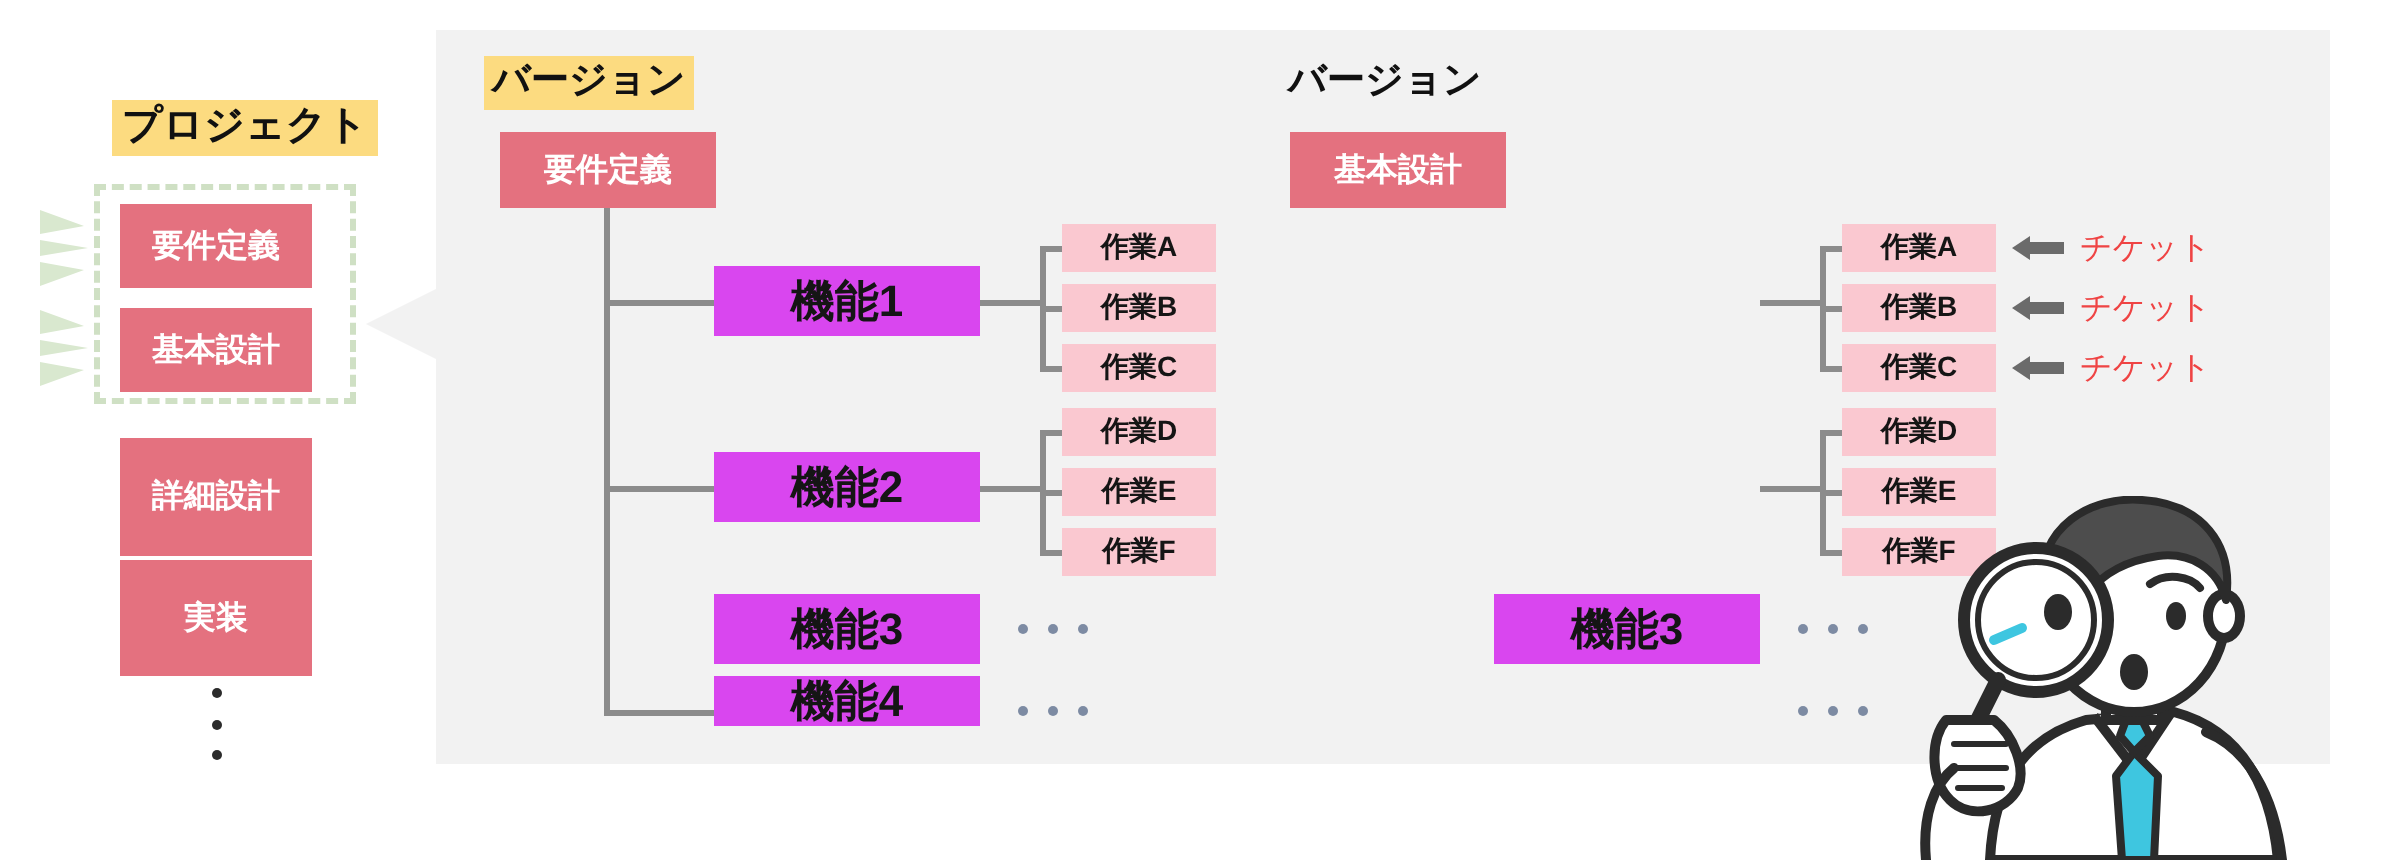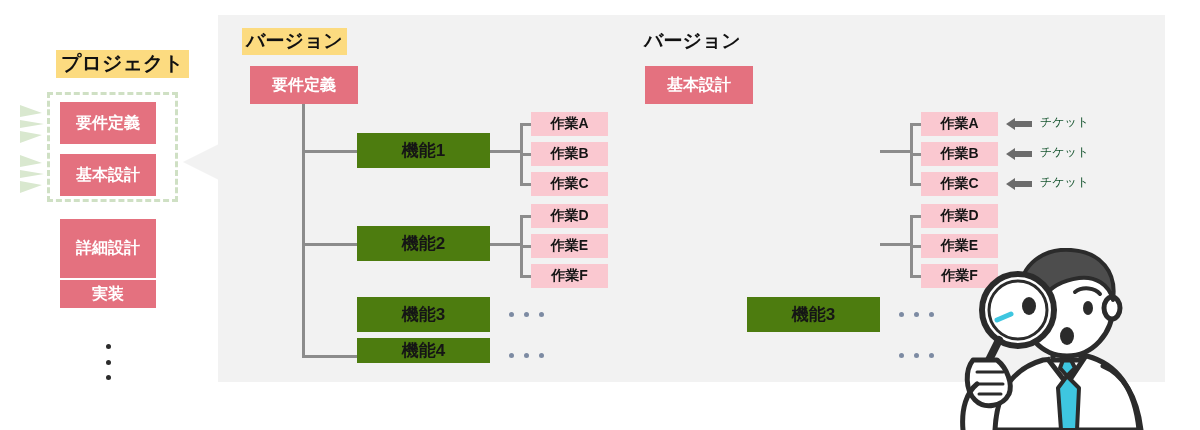--- a/index.html
+++ b/index.html
@@ -67,39 +67,39 @@
     padding:3px 4px 5px 4px;
   }
   .sec-title.hl{background:#fcdb80;}
 
   .root-box{
     position:absolute;background:#e4717f;color:#ffffff;
     font-weight:bold;font-size:16px;
     display:flex;align-items:center;justify-content:center;white-space:nowrap;
   }
   .feat-box{
-    position:absolute;background:#4d7c0f;color:#151515;
-    font-weight:bold;font-size:17px;
+    position:absolute;background:#d946ef;color:#151515;
+    font-weight:bold;font-size:22px;
     display:flex;align-items:center;justify-content:center;white-space:nowrap;
   }
   .task-box{
     position:absolute;background:#fac8d0;color:#151515;
     font-weight:bold;font-size:14px;
     display:flex;align-items:center;justify-content:center;white-space:nowrap;
   }
   .line{position:absolute;background:#8c8c8c;}
   .hline{height:3px;}
   .vline{width:3px;}
 
   .hdots{position:absolute;display:flex;gap:10px;align-items:center;}
   .hdots i{display:block;width:5px;height:5px;border-radius:50%;background:#7d8ba3;}
 
   
   .ticket{
-    position:absolute;font-size:12px;color:#14532d;white-space:nowrap;
+    position:absolute;font-size:16px;color:#ef4444;white-space:nowrap;
   }
   .tarrow{position:absolute;width:26px;height:14px;}
 
   
   .person{position:absolute;left:955px;top:248px;width:215px;height:182px;}
 </style>
 </head>
 <body>
 
 <div class="stage">
@@ -122,21 +122,21 @@
       <svg width="30" height="44" viewBox="0 0 30 44">
         <polygon points="0,2 22,10 0,14" fill="#d9e8cf"></polygon>
         <polygon points="0,17 24,21 0,25" fill="#d9e8cf"></polygon>
         <polygon points="0,28 22,32 0,40" fill="#d9e8cf"></polygon>
       </svg>
     </div>
 
     <div class="phase-box" style="left:60px;top:102px;width:96px;height:42px;">要件定義</div>
     <div class="phase-box" style="left:60px;top:154px;width:96px;height:42px;">基本設計</div>
     <div class="phase-box" style="left:60px;top:219px;width:96px;height:59px;">詳細設計</div>
-    <div class="phase-box" style="left:60px;top:280px;width:96px;height:28px;">実装</div>
+    <div class="phase-box" style="left:60px;top:280px;width:96px;height:58px;">実装</div>
 
     <div class="vdots" style="left:105px;top:344px;width:6px;height:36px;">
       <i></i>
         <i></i>
         <i></i>
     </div>
   </div>
 
   <div class="panel" style="left:218px;top:15px;width:947px;height:367px;"></div>
   <div class="panel-arrow" style="left:183px;top:144px;"></div>

